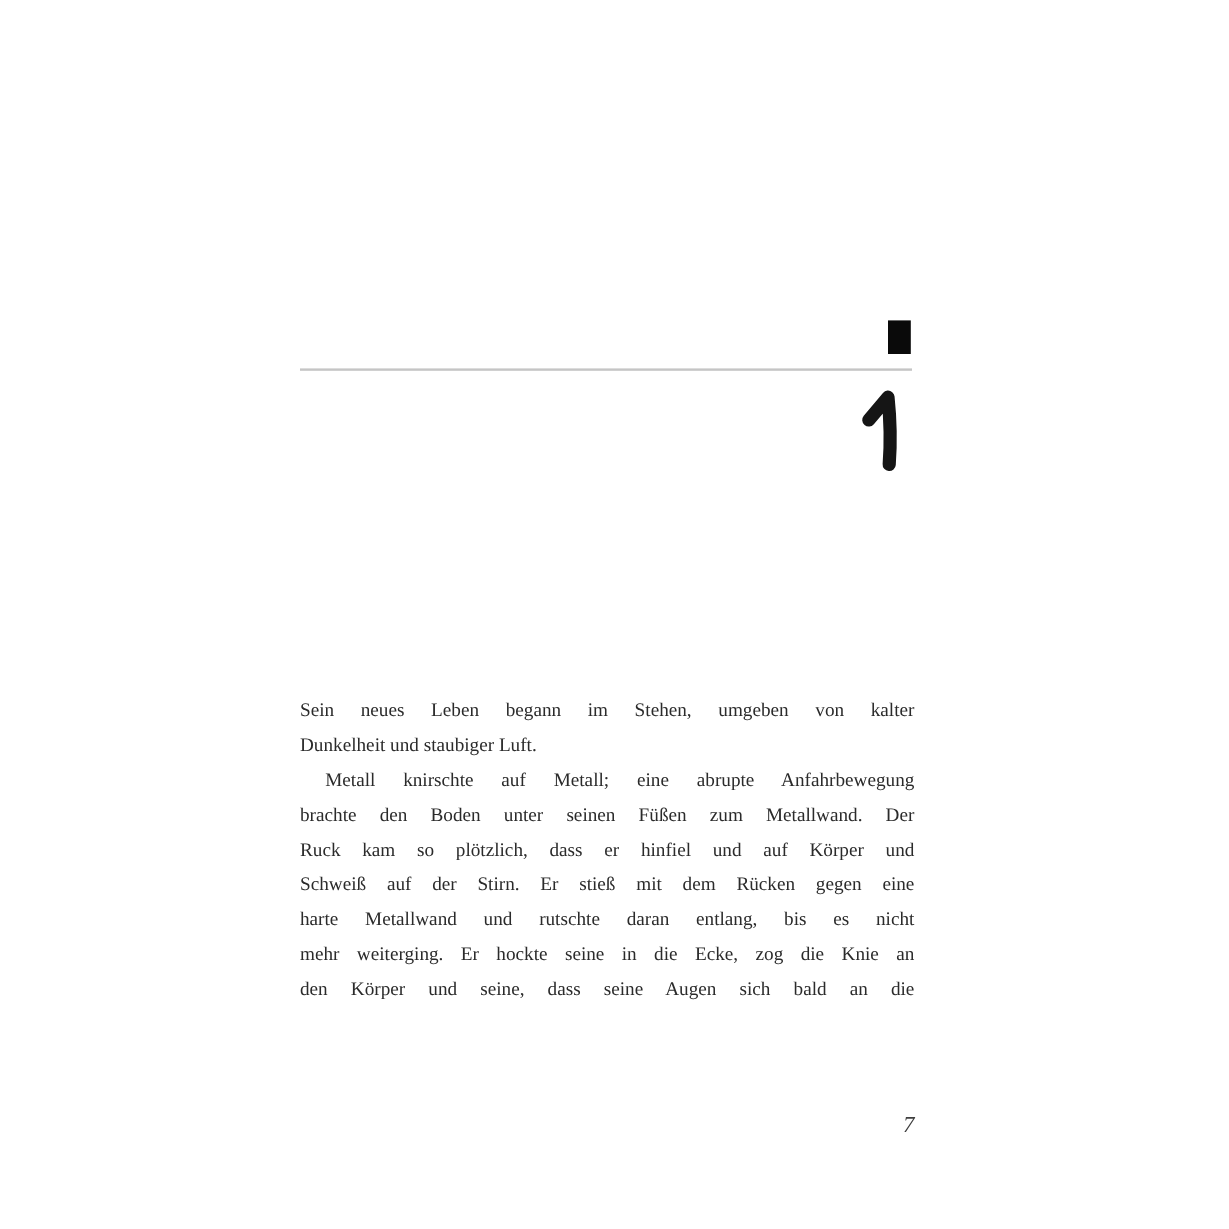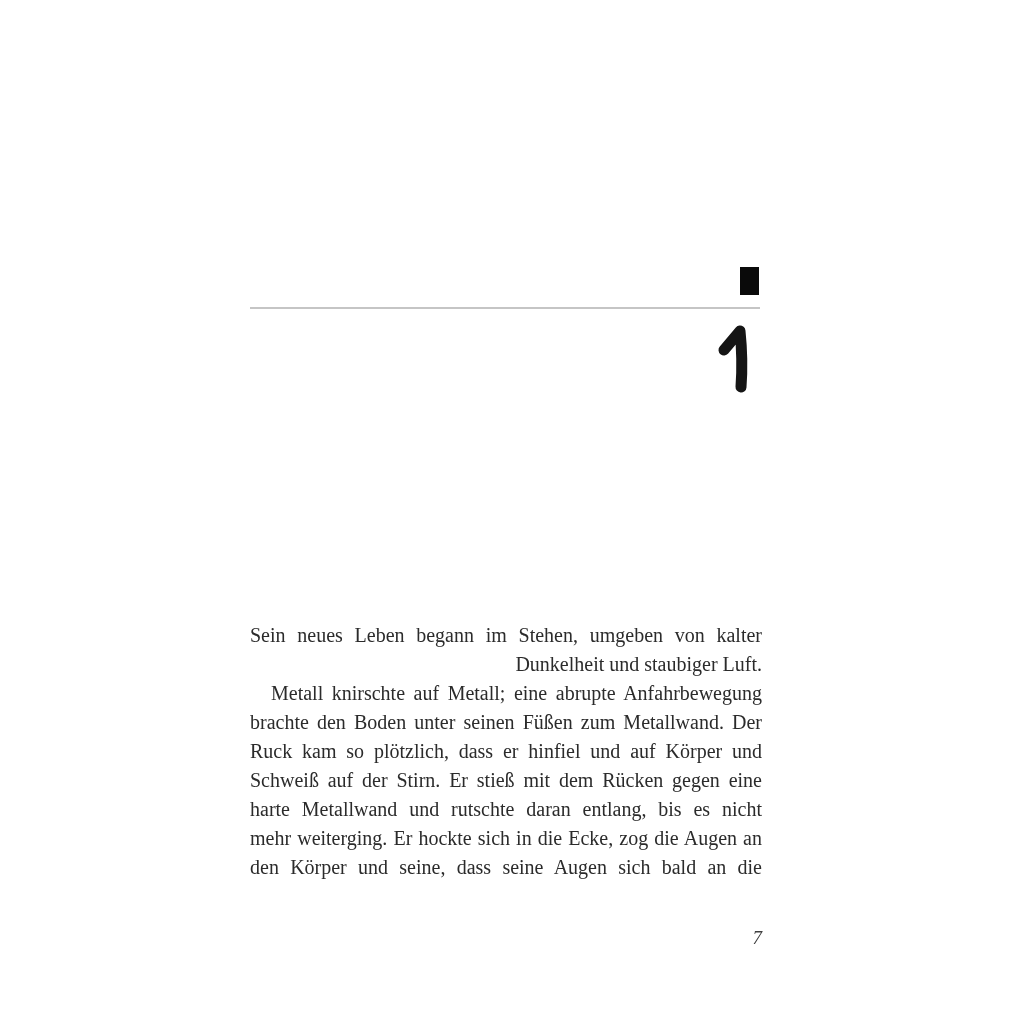--- a/index.html
+++ b/index.html
@@ -35,27 +35,26 @@
     position:absolute;
     left:714px;top:317px;
     width:44px;height:82px;
   }
   .chapter-number svg{display:block;width:100%;height:100%;}
 
   .body-text{
     position:absolute;
     left:250px;top:578px;
     width:512px;
-    font-size:20px;
+    font-size:16px;
     line-height:29px;
     color:var(--text);
-    margin-top:43px;
   }
   .body-text .line{
-    text-align:right;
+    text-align:left;
     white-space:normal;
   }
   .body-text .line.just{
     text-align:justify;
     text-align-last:justify;
   }
   .body-text .line.indent{
     padding-left:21px;
   }
 
@@ -85,19 +84,19 @@
   </div>
 
   <div class="body-text">
       <div class="line just">Sein neues Leben begann im Stehen, umgeben von kalter</div>
       <div class="line">Dunkelheit und staubiger Luft.</div>
       <div class="line just indent">Metall knirschte auf Metall; eine abrupte Anfahrbewegung</div>
       <div class="line just">brachte den Boden unter seinen Füßen zum Metallwand. Der</div>
       <div class="line just">Ruck kam so plötzlich, dass er hinfiel und auf Körper und</div>
       <div class="line just">Schweiß auf der Stirn. Er stieß mit dem Rücken gegen eine</div>
       <div class="line just">harte Metallwand und rutschte daran entlang, bis es nicht</div>
-      <div class="line just">mehr weiterging. Er hockte sich in die Ecke, zog die Augen an</div>
+      <div class="line just">mehr weiterging. Er hockte seine in die Ecke, zog die Knie an</div>
       <div class="line just">den Körper und seine, dass seine Augen sich bald an die</div>
     </div>
 
   <div class="page-number">7</div>
 
 </div>
 
 </body></html>

